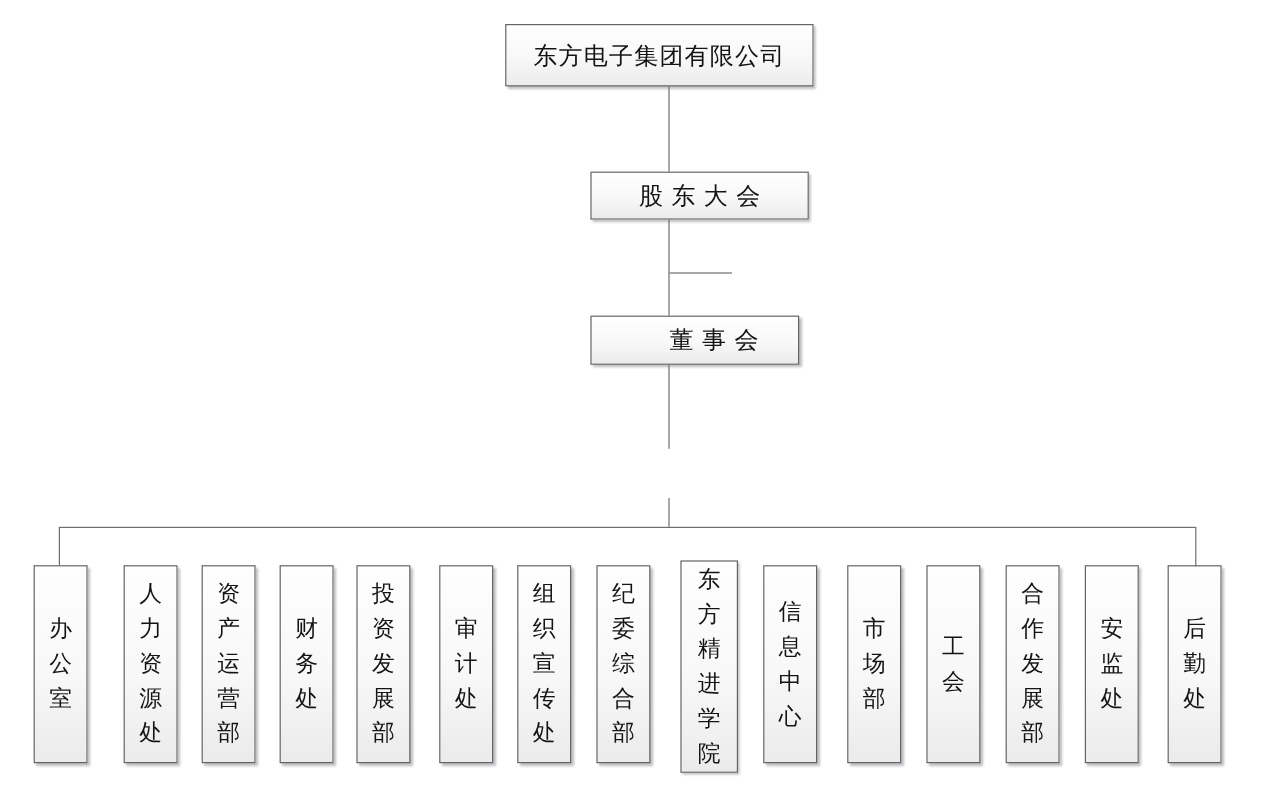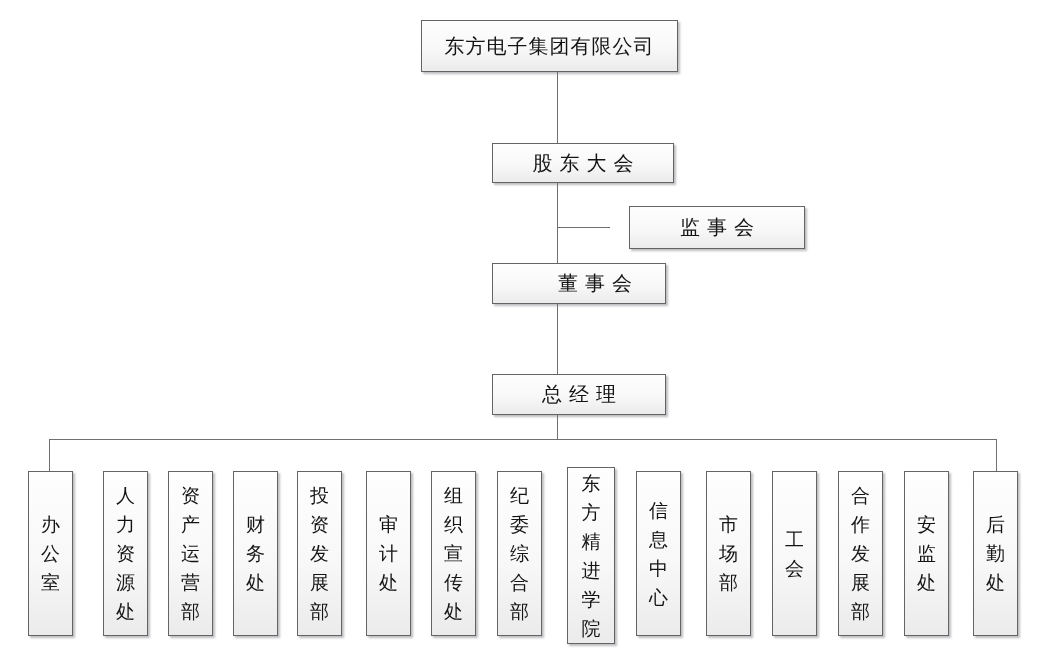--- a/index.html
+++ b/index.html
@@ -68,31 +68,25 @@
   <div class="vline" style="left:996px; top:440px; height:33px;"></div>
 
   <div class="node node-title" style="left:421px; top:20px; width:257px; height:52px;">
     <span>东方电子集团有限公司</span>
   </div>
 
   <div class="node node-mid" style="left:472px; top:143px; width:182px; height:40px;">
     <span>股东大会</span>
   </div>
 
-  <div class="node node-mid" style="left:609px; top:206px; width:176px; height:43px;">
-    <span>监事会</span>
-  </div>
 
   <div class="node node-mid" style="left:472px; top:263px; width:174px; height:41px;padding-left:32px;">
     <span>董事会</span>
   </div>
 
-  <div class="node node-mid" style="left:472px; top:374px; width:174px; height:41px;">
-    <span>总经理</span>
-  </div>
 
   <div>
       <div class="node dept" style="left: 28px; top: 471px; width: 45px; height: 165px;">
         <div class="vchar">办</div>
         <div class="vchar">公</div>
         <div class="vchar">室</div>
       </div>
       <div class="node dept" style="left: 103px; top: 471px; width: 45px; height: 165px;">
         <div class="vchar">人</div>
         <div class="vchar">力</div>

